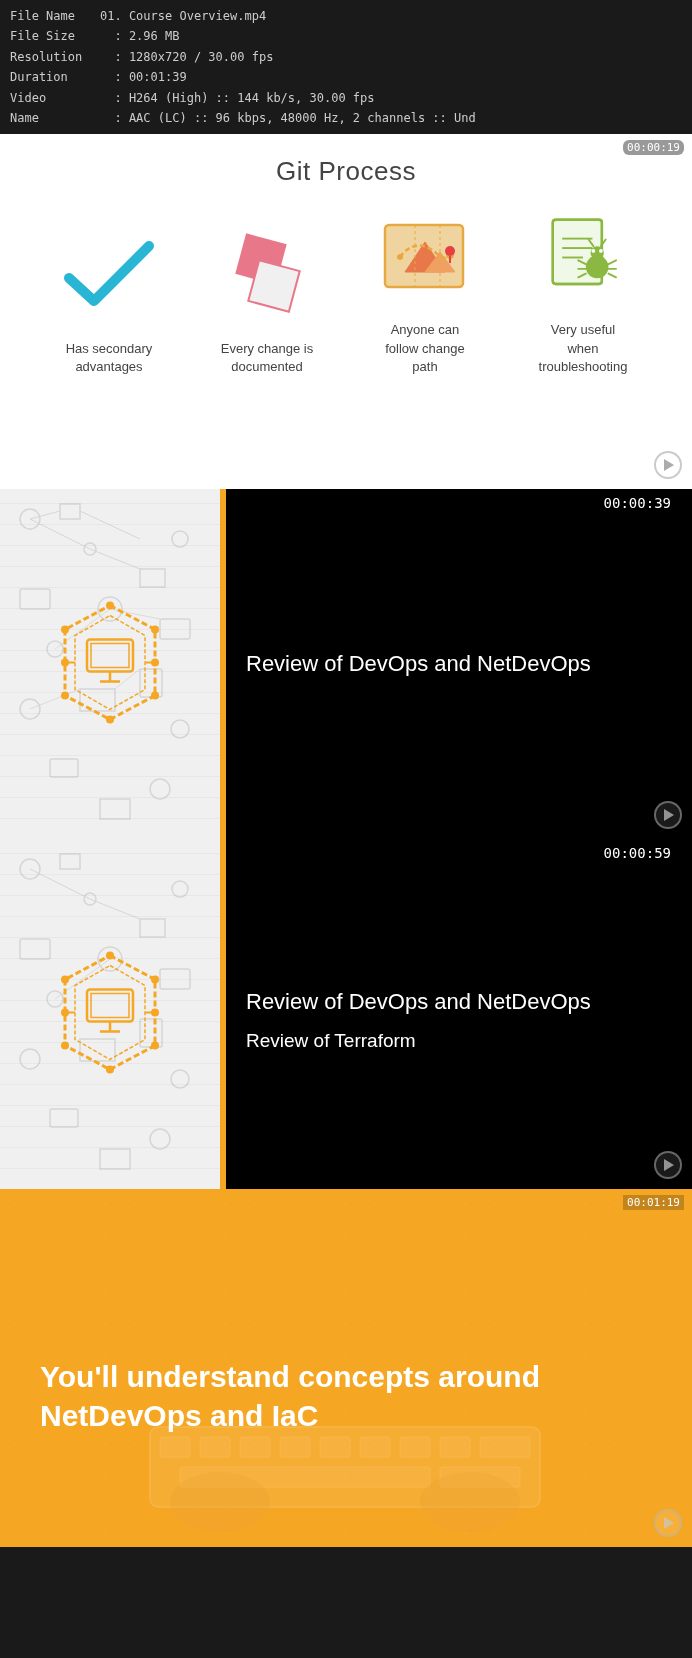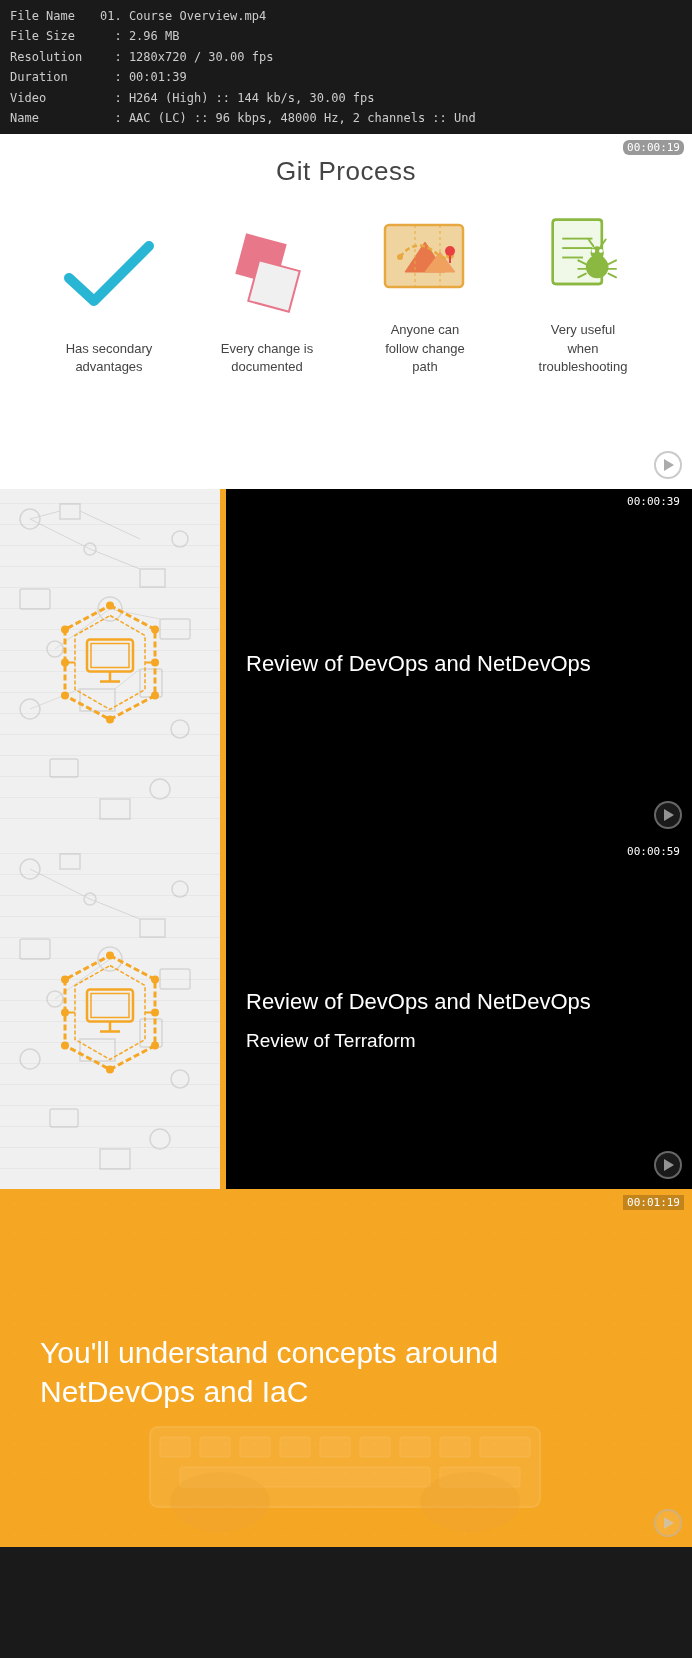--- a/index.html
+++ b/index.html
@@ -145,23 +145,23 @@
       background: #000;
       position: relative;
       display: flex;
       flex-direction: column;
       justify-content: center;
       padding: 30px 20px;
     }
     .frame-right-content .timestamp {
       position: absolute;
       top: 6px;
-      right: 12px;
-      color: #fff;
-      font-size: 11px;
+      right: 21px;
+      color: #fff;
+      font-size: 14px;
     }
     .devops-title {
       font-family: sans-serif;
       font-size: 22px;
       color: #fff;
       font-weight: 300;
       line-height: 1.4;
     }
     .devops-item {
       font-family: sans-serif;
@@ -199,26 +199,26 @@
     }
     .golden-overlay-pattern {
       position: absolute;
       inset: 0;
       opacity: 0.15;
       background-image: radial-gradient(circle, rgba(255,255,255,0.3) 1px, transparent 1px);
       background-size: 30px 30px;
     }
     .golden-text {
       position: absolute;
-      bottom: 136px;
+      bottom: 112px;
       left: 40px;
       right: 40px;
       font-family: sans-serif;
       font-size: 30px;
-      font-weight: 400;
+      font-weight: 700;
       color: #fff;
       line-height: 1.3;
     }
     .frame-golden .timestamp {
       position: absolute;
       top: 6px;
       right: 8px;
       color: #fff;
       font-size: 11px;
       background: rgba(0,0,0,0.2);

